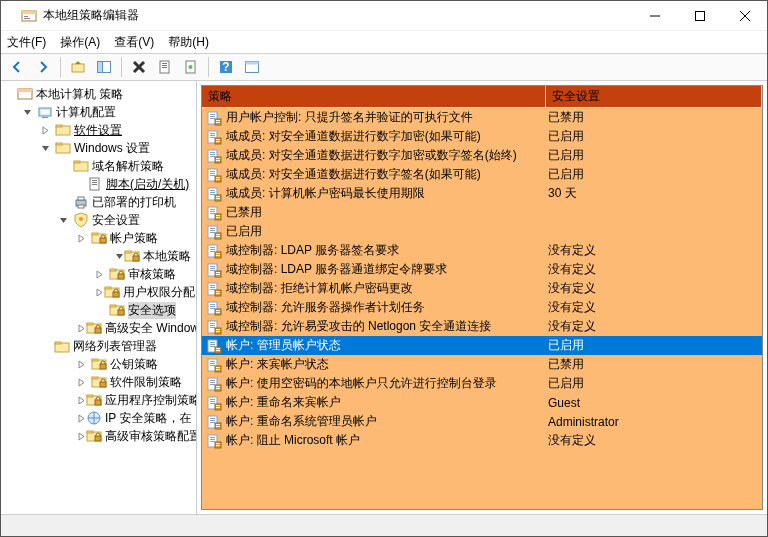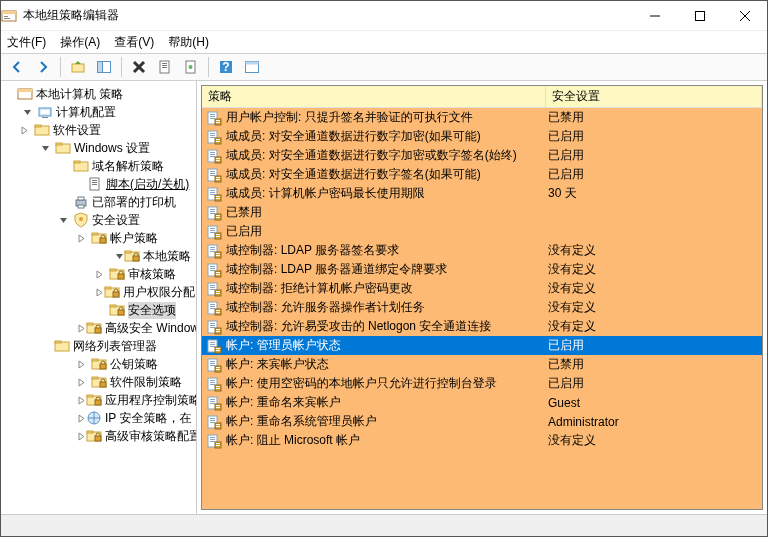--- a/index.html
+++ b/index.html
@@ -1,18 +1,18 @@
 <!DOCTYPE html>
 <html><head>
 <meta charset="utf-8">
 <style>
 * { margin:0; padding:0; box-sizing:border-box; font-family:"Microsoft YaHei","Segoe UI",sans-serif; font-size:12px; }
 body { background:#fff; }
 .window { width:768px; height:537px; border:1px solid #555; background:#fff; display:flex; flex-direction:column; position:relative; }
-.titlebar { height:30px; display:flex; align-items:center; padding-left:0; background:#fff; border-bottom:1px solid #eee;}
+.titlebar { height:30px; display:flex; align-items:center; padding-left:20px; background:#fff; border-bottom:1px solid #eee;}
 .titlebar .ticon { width:16px; height:16px; margin-right:6px; }
 .title-text { flex:1; font-size:12px; color:#000;}
 .wbtns { display:flex; height:100%;}
 .wbtn { width:45px; display:flex; align-items:center; justify-content:center; color:#000;}
 .menubar { height:22px; display:flex; align-items:center; padding:0 6px; gap:14px; background:#fff;}
 .menubar span{color:#000; cursor:default;}
 .toolbar { height:28px; display:flex; align-items:center; padding:0 4px; gap:2px; border-top:1px solid #d0d0d0; border-bottom:1px solid #d0d0d0; background:#fafafa;}
 .tbtn { width:24px; height:24px; display:flex; align-items:center; justify-content:center; border:1px solid transparent; }
 .tsep{width:1px;height:20px;background:#ccc;margin:0 3px;}
 .body { flex:1; display:flex; min-height:0;}
@@ -22,21 +22,21 @@
 .tree-pane::-webkit-scrollbar-track,.list::-webkit-scrollbar-track{background:#f0f0f0;}
 .node { display:flex; align-items:center; height:18px; white-space:nowrap; cursor:default; padding-right:6px;}
 .node .tw { width:14px; text-align:center; color:#5b5b5b; font-size:11px;}
 .node .ic { width:16px; height:16px; margin-right:3px; flex:none;}
 .node .lbl { color:#000; }
 .node.sel { }
 .node.sel .lbl{ background:#d8d8d8; }
 .list-wrap { flex:1; display:flex; flex-direction:column; padding:4px; min-width:0;}
 .list-border { flex:1; border:1px solid #888; display:flex; flex-direction:column; min-height:0;}
 .list-header { height:22px; display:flex; background:#fff; border-bottom:1px solid #e0e0e0;}
-.hcol { display:flex; align-items:center; padding:0 6px; border-right:1px solid #e0e0e0; color:#000; background:#fef9c3;text-align:center;}
+.hcol { display:flex; align-items:center; padding:0 6px; border-right:1px solid #e0e0e0; color:#000; background:#c2410c;text-align:center;}
 .list { flex:1; overflow:auto; background:#fdba74;}
 .row { display:flex; height:19px; align-items:center; white-space:nowrap;}
 .row .ric { width:16px; height:16px; margin:0 4px 0 4px; flex:none;}
 .row .c1 { width:322px; overflow:hidden; text-overflow:clip; color:#000;}
 .row .c2 { color:#000;}
 .row.sel { background:#0078d7; }
 .row.sel .c1,.row.sel .c2{color:#fff;}
 .statusbar { height:22px; border-top:1px solid #ccc; background:#f0f0f0;}
 svg{display:block;}
 </style>
@@ -155,21 +155,21 @@
             <span class="tw">
               <svg width="9" height="9" viewBox="0 0 9 9">
                 <path d="M1 2 L8 2 L4.5 7 Z" fill="#595959"></path>
               </svg>
             </span>
             <svg class="ic" viewBox="0 0 16 16">
               <use href="#i-folder-computer"></use>
             </svg>
             <span class="lbl">计算机配置</span>
           </div>
-          <div class="node" style="padding-left: 19px;">
+          <div class="node" style="padding-left: 40px; text-decoration: underline;">
             <span class="tw">
               <svg width="9" height="9" viewBox="0 0 9 9">
                 <path d="M2 1 L7 4.5 L2 8 Z" fill="none" stroke="#888"></path>
               </svg>
             </span>
             <svg class="ic" viewBox="0 0 16 16">
               <use href="#i-folder"></use>
             </svg>
             <span class="lbl">软件设置</span>
           </div>
@@ -271,21 +271,21 @@
             <span class="tw">
               <svg width="9" height="9" viewBox="0 0 9 9">
                 <path d="M2 1 L7 4.5 L2 8 Z" fill="none" stroke="#888"></path>
               </svg>
             </span>
             <svg class="ic" viewBox="0 0 16 16">
               <use href="#i-folder-lock"></use>
             </svg>
             <span class="lbl">高级安全 Windows</span>
           </div>
-          <div class="node" style="padding-left: 39px;">
+          <div class="node" style="padding-left: 39px; align-items: flex-end;">
             <span class="tw"></span>
             <svg class="ic" viewBox="0 0 16 16">
               <use href="#i-folder"></use>
             </svg>
             <span class="lbl">网络列表管理器</span>
           </div>
           <div class="node" style="padding-left: 76px;">
             <span class="tw">
               <svg width="9" height="9" viewBox="0 0 9 9">
                 <path d="M2 1 L7 4.5 L2 8 Z" fill="none" stroke="#888"></path>

